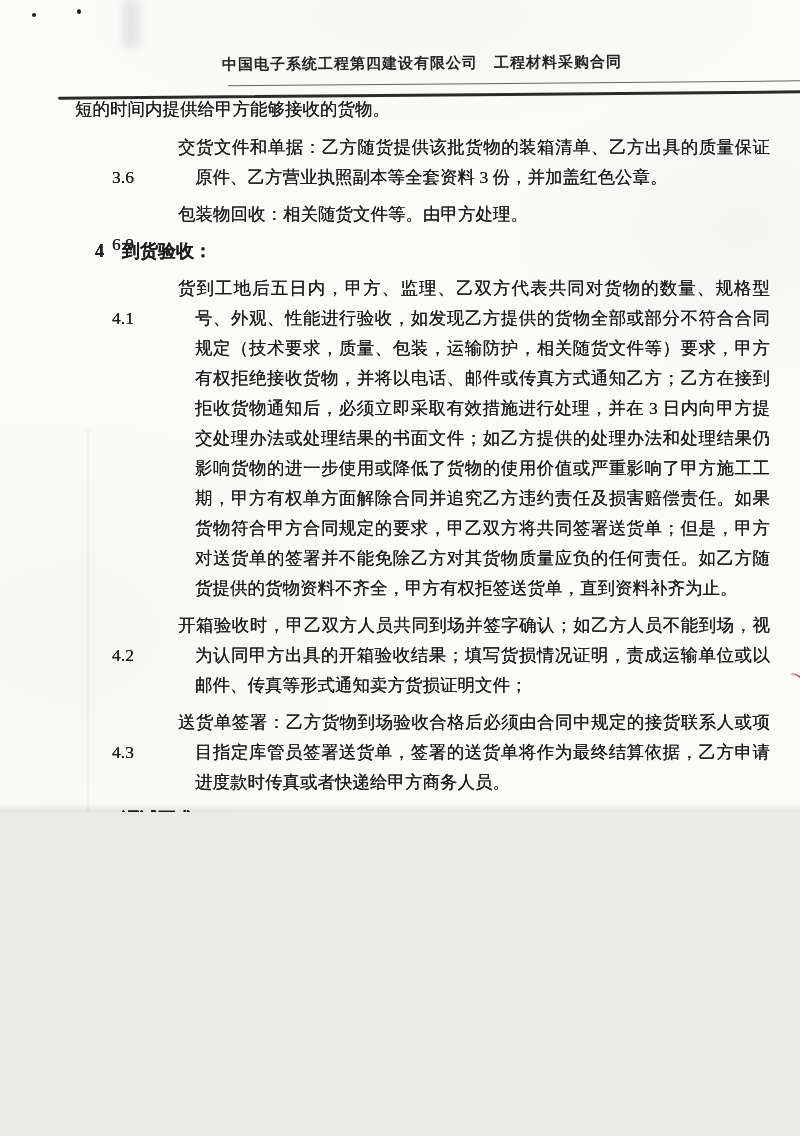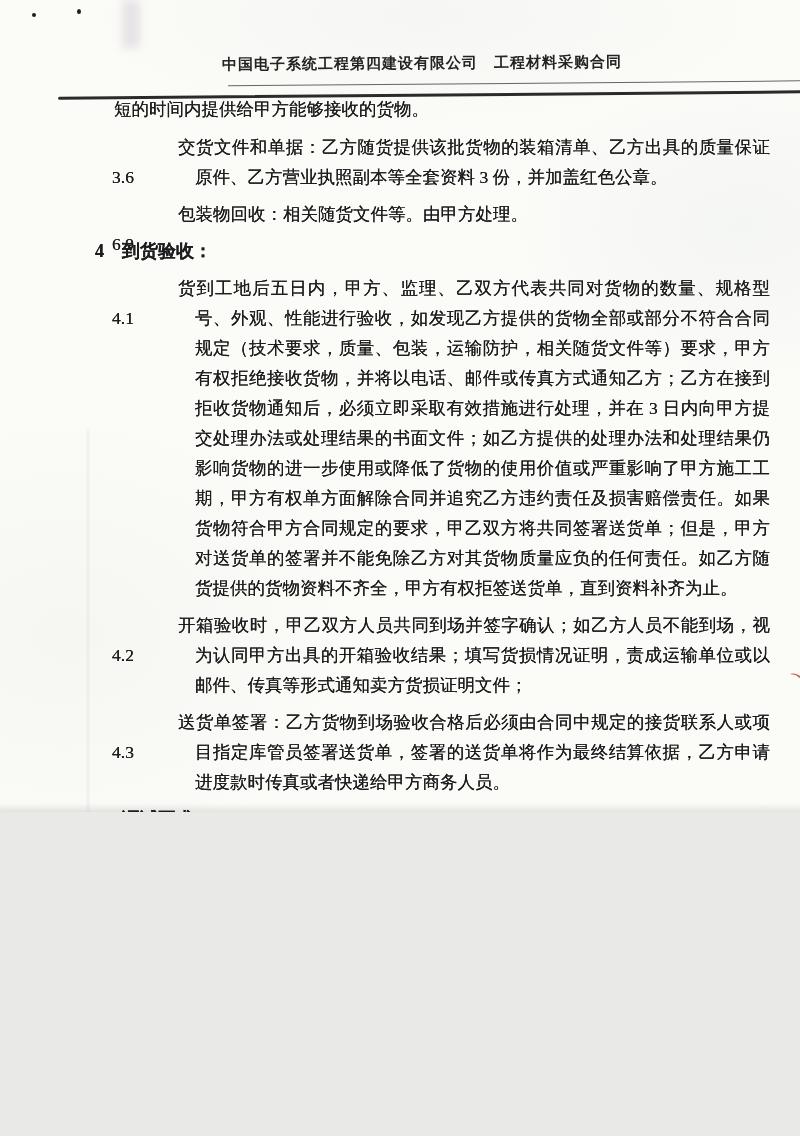--- a/index.html
+++ b/index.html
@@ -37,21 +37,21 @@
     position: absolute; top: 90px; left: 58px; right: 3px;
     height: 3px; background: #2b2b2b; border-radius: 2px;
     transform: rotate(-0.5deg); transform-origin: right center;
   }
   
   .doc-body {
     position: absolute; top: 94px; left: 0; right: 0;
     font-size: 17.5px; line-height: 30px;
     text-shadow: 0 0 0.5px currentColor;
   }
-  .cont { margin: 0 74px 8px 114px; }
+  .cont { margin: 0 74px 8px 75px; }
   .clause { position: relative; margin: 0 74px 7px 0; padding-left: 150px; }
   .clause .num { position: absolute; left: 112px; top: 0; margin-top: 30px; }
   .clause .body {
     display: block;
     padding-left: 17px; text-indent: -17px;
     text-align: justify;
     margin-left: 28px;
   }
   .section {
     position: relative; margin: 4px 74px 7px 0; padding-left: 122px;

